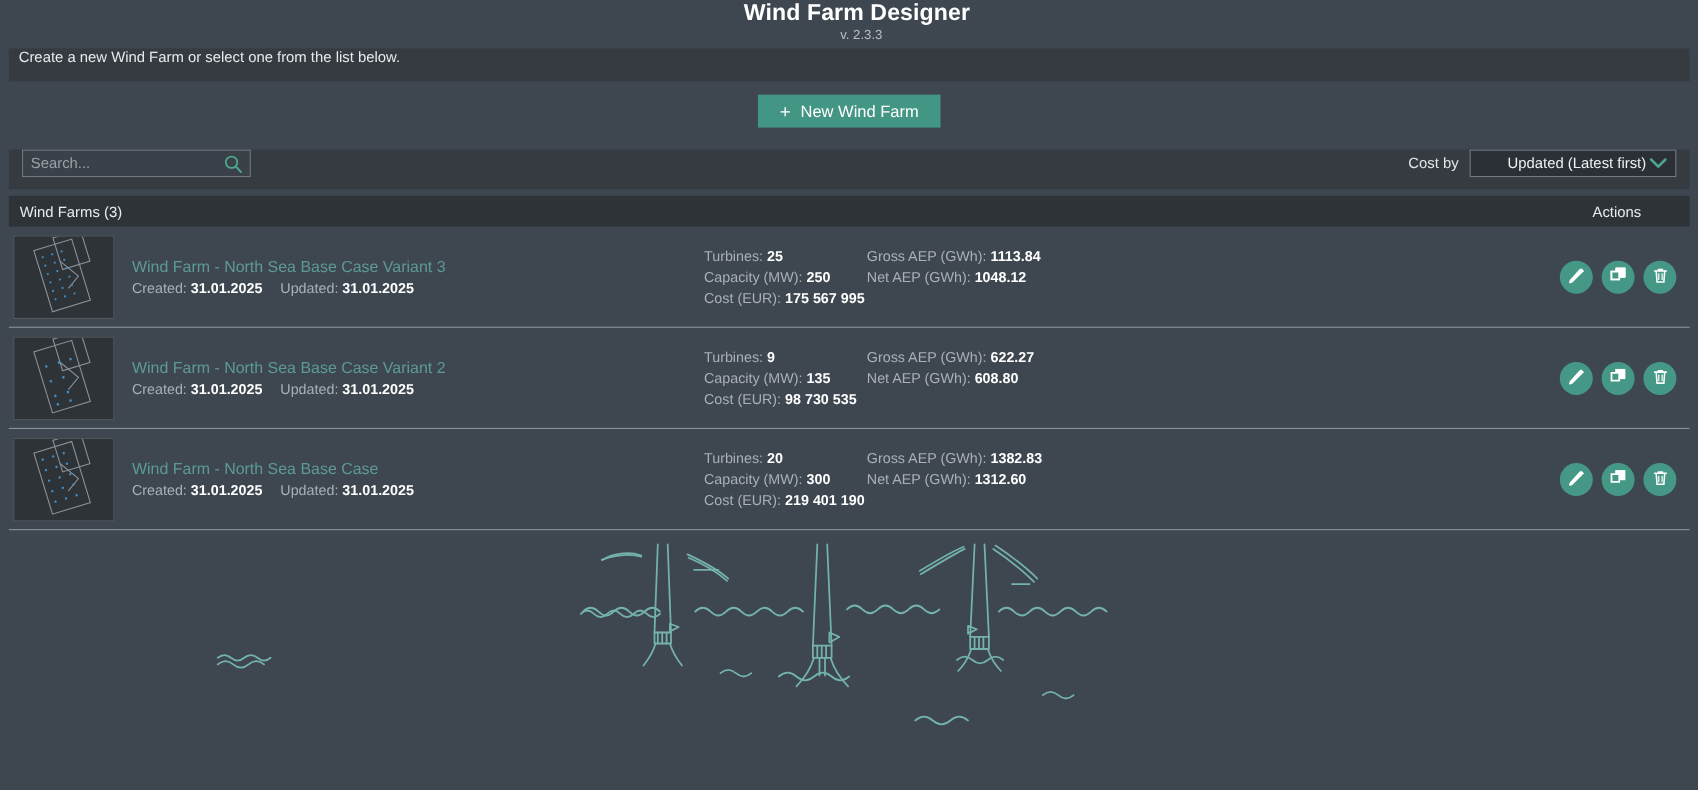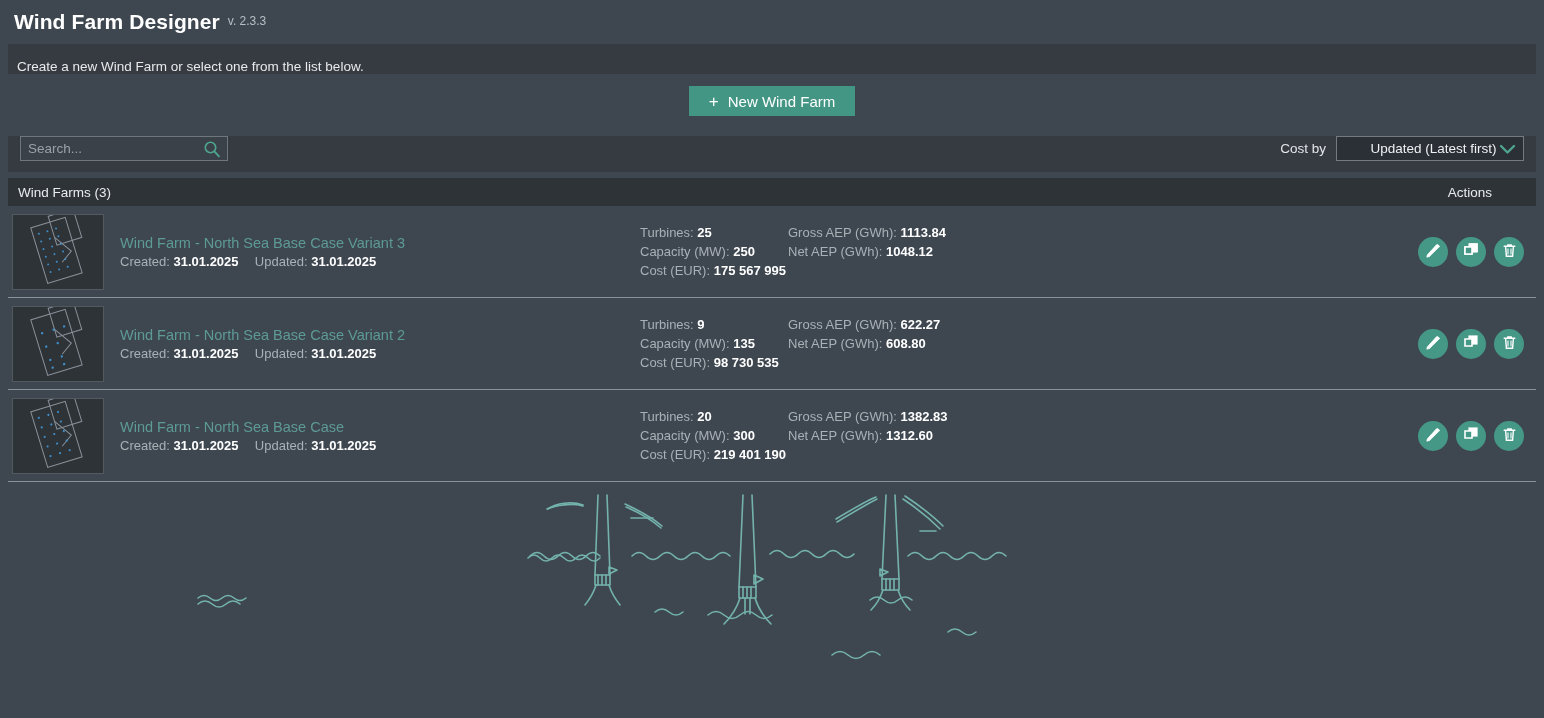--- a/index.html
+++ b/index.html
@@ -5,30 +5,30 @@
   * { box-sizing: border-box; margin: 0; padding: 0; }
   html, body {
     width: 1544px; height: 718px;
     background: #3e4750;
     font-family: "Liberation Sans", sans-serif;
     overflow: hidden;
   }
   .app { position: relative; width: 1544px; height: 718px; background: #3e4750; }
 
   
-  .header { height: 44px; display: flex; align-items: center; padding: 0 0 0 14px; }
+  .header { height: 44px; display: flex; align-items: center; padding: 0 0 0 14px; flex-direction: column; }
   .app-title {
     font-size: 21px; font-weight: bold; color: #ffffff; letter-spacing: .1px;
   }
   .app-version { font-size: 12px; color: #b9bfc4; margin-left: 8px; padding-bottom: 2px; }
 
   
   .banner {
     position: absolute; left: 8px; top: 44px; width: 1528px; height: 30px;
-    background: #353b41; display: flex; align-items: flex-end; padding-left: 9px;
+    background: #353b41; display: flex; align-items: flex-start; padding-left: 9px;
   }
   .banner-text { font-size: 13.5px; color: #e8eaec; }
 
   
   .newbar { position: absolute; left: 0; top: 86px; width: 1544px; display: flex; justify-content: center; }
   .btn-new {
     background: #439684; color: #ffffff; border: none; cursor: pointer;
     height: 30px; padding: 0 20px; font-size: 15px;
     display: flex; align-items: center; gap: 9px;
     font-family: "Liberation Sans", sans-serif;

